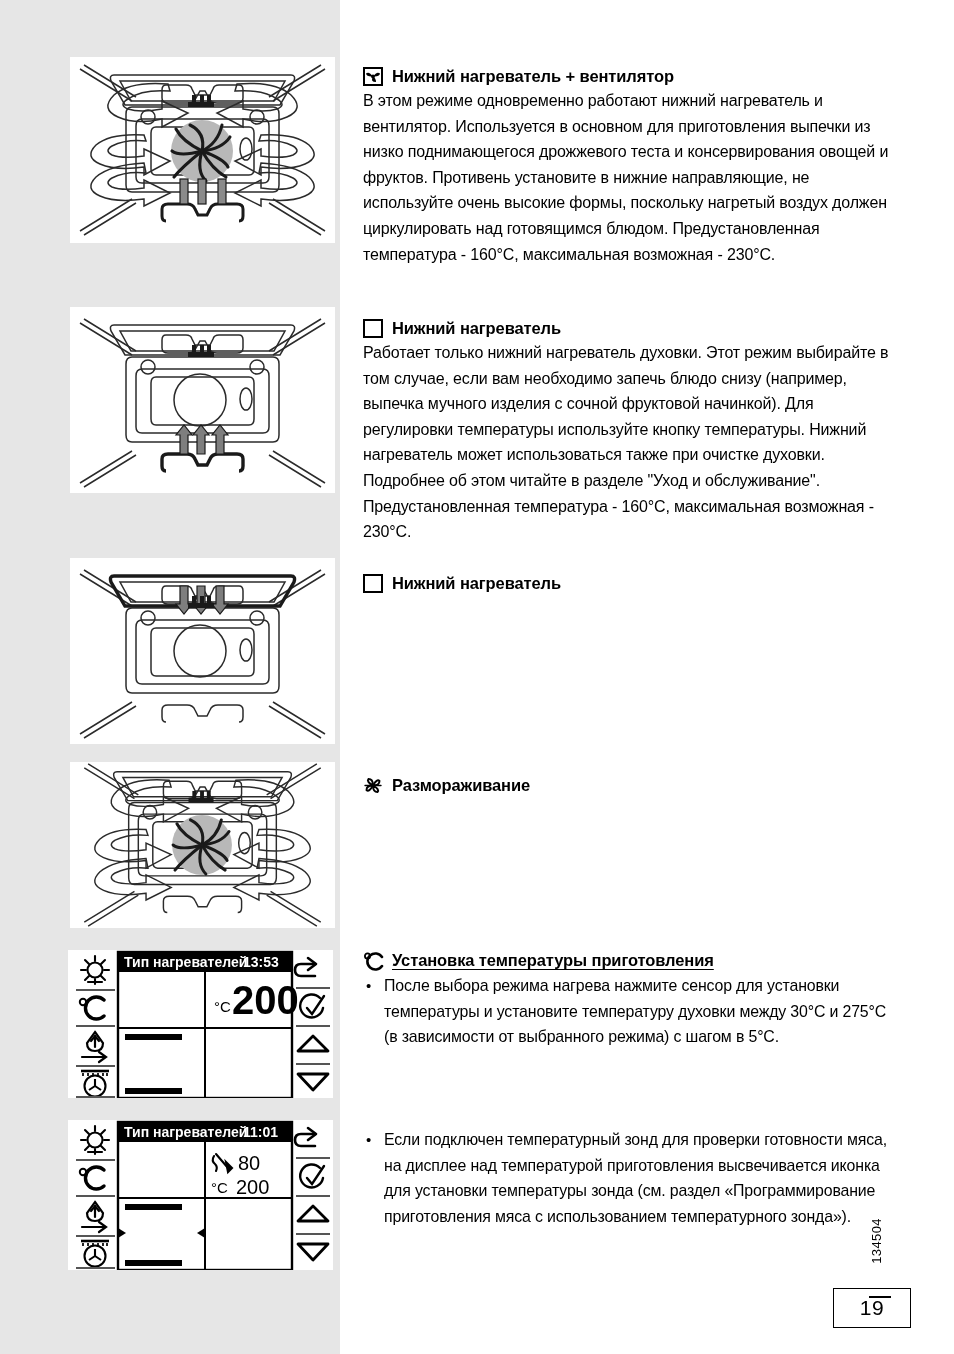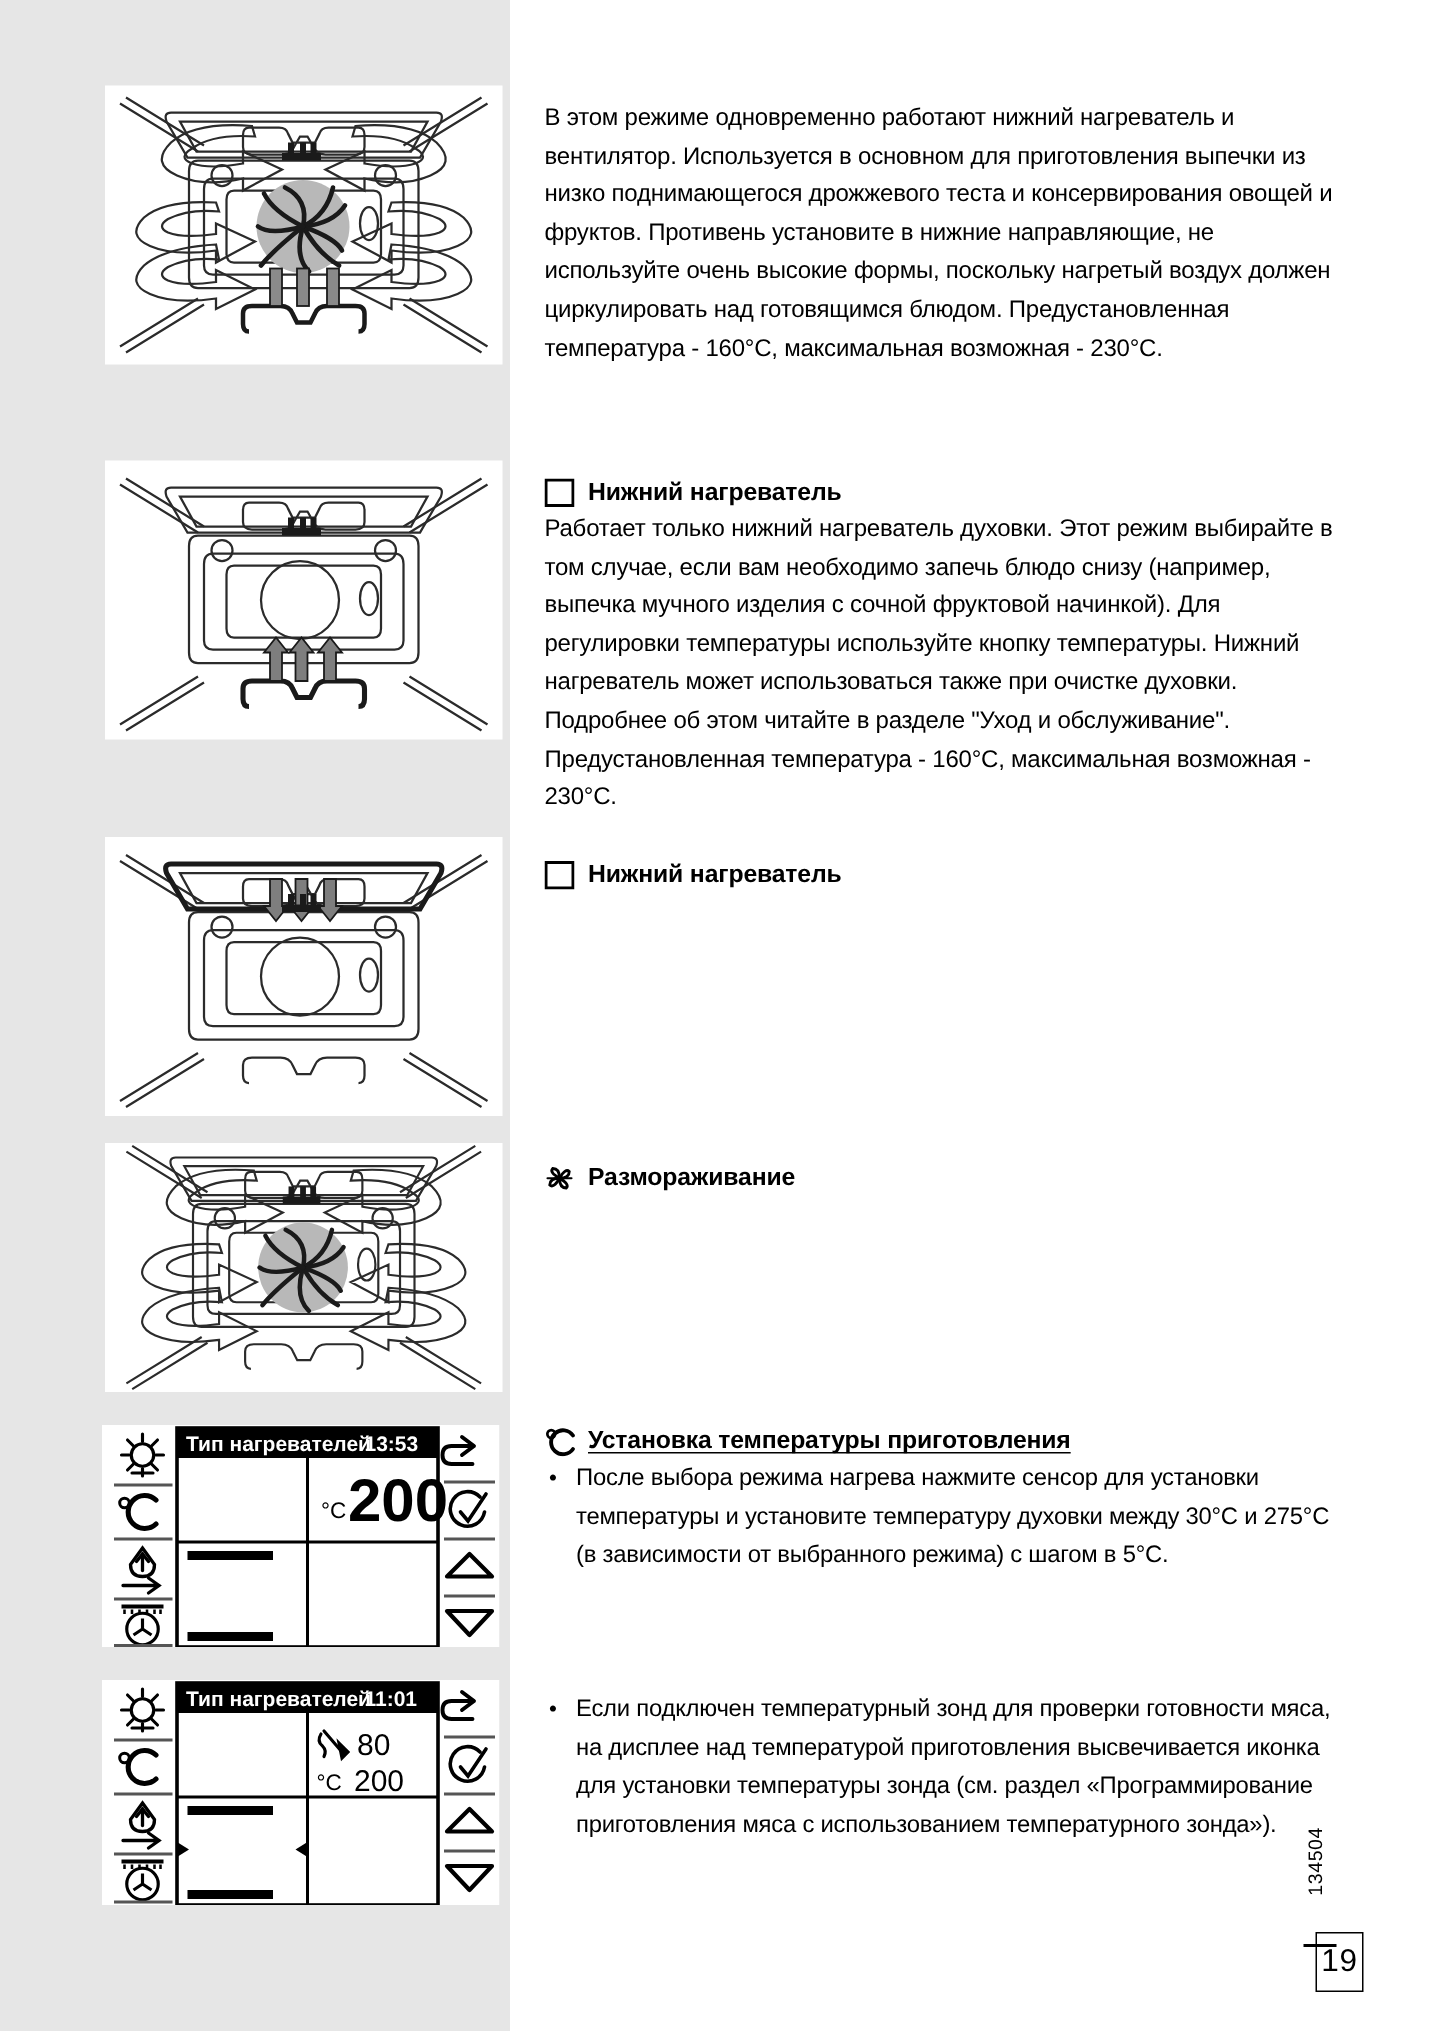--- a/index.html
+++ b/index.html
@@ -77,23 +77,23 @@
     font-size: 15px;
   }
 
   
   .display { position: absolute; }
   .display svg { display: block; }
 
   
   .page-num {
     position: absolute;
-    left: 877px;
+    left: 833px;
     top: 1288px;
-    width: 32px;
+    width: 78px;
     height: 40px;
     border: 1.6px solid #000;
     box-sizing: border-box;
     display: flex;
     align-items: center;
     justify-content: center;
     font-size: 21px;
     letter-spacing: 0.5px;
   }
 
@@ -442,20 +442,32 @@
       </g>
       <line x1="228" y1="76" x2="262" y2="76" stroke="#555" stroke-width="2"></line>
       <path d="M245 86 L260 101 L230 101 Z" fill="none" stroke="#000" stroke-width="2.8" stroke-linejoin="round"></path>
       <line x1="228" y1="114" x2="262" y2="114" stroke="#555" stroke-width="2"></line>
       <path d="M230 124 L260 124 L245 140 Z" fill="none" stroke="#000" stroke-width="2.8" stroke-linejoin="round"></path>
     </g>
   </svg>
 </div>
 
 <div class="sect" style="left:363px; top:66px;">
+  <h2>
+    <span class="hicon">
+      <svg width="20" height="19" viewBox="0 0 20 19" xmlns="http://www.w3.org/2000/svg">
+        <rect x="1" y="1" width="18" height="17" fill="none" stroke="#000" stroke-width="2"></rect>
+        <circle cx="10" cy="9.5" r="1.9" fill="#000"></circle>
+        <path d="M10 9.5 Q6 4 3 6.5 Q3.5 10 10 9.5 Z" fill="#000"></path>
+        <path d="M10 9.5 Q14 4 17 6.5 Q16.5 10 10 9.5 Z" fill="#000"></path>
+        <path d="M10 9.5 Q7 15 13 15 Q13 11 10 9.5 Z" fill="#000"></path>
+      </svg>
+    </span>
+    <span class="htext">Нижний нагреватель + вентилятор</span>
+  </h2>
   <p>В этом режиме одновременно работают нижний нагреватель и вентилятор. Используется в основном для приготовления выпечки из низко поднимающегося дрожжевого теста и консервирования овощей и фруктов. Противень установите в нижние направляющие, не используйте очень высокие формы, поскольку нагретый воздух должен циркулировать над готовящимся блюдом. Предустановленная температура - 160°C, максимальная возможная - 230°C.</p>
 </div>
 
 <div class="sect" style="left:363px; top:318px;">
   <h2>
     <span class="hicon">
       <svg width="20" height="19" viewBox="0 0 20 19" xmlns="http://www.w3.org/2000/svg">
         <rect x="1" y="1" width="18" height="17" fill="none" stroke="#000" stroke-width="2"></rect>
       </svg>
     </span>

